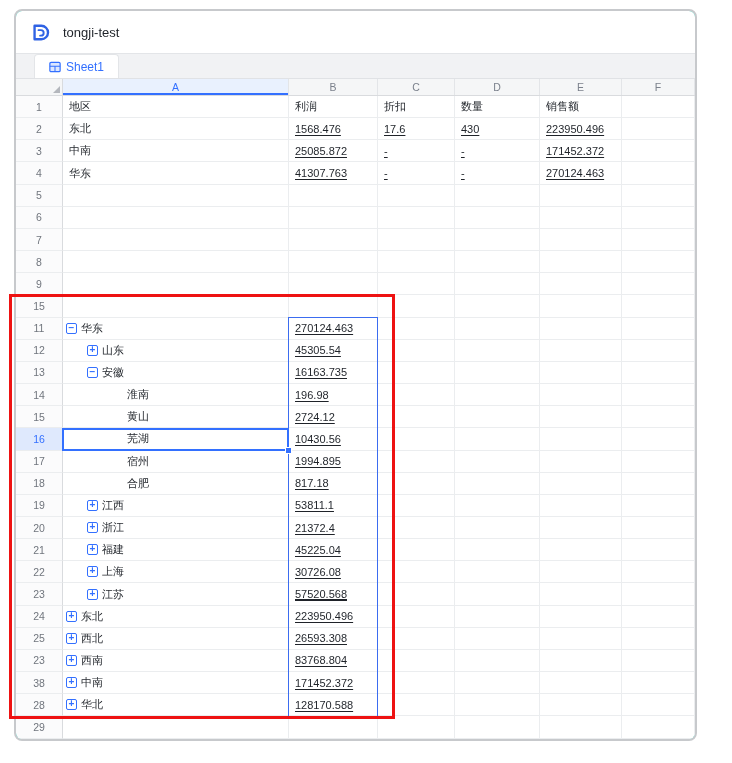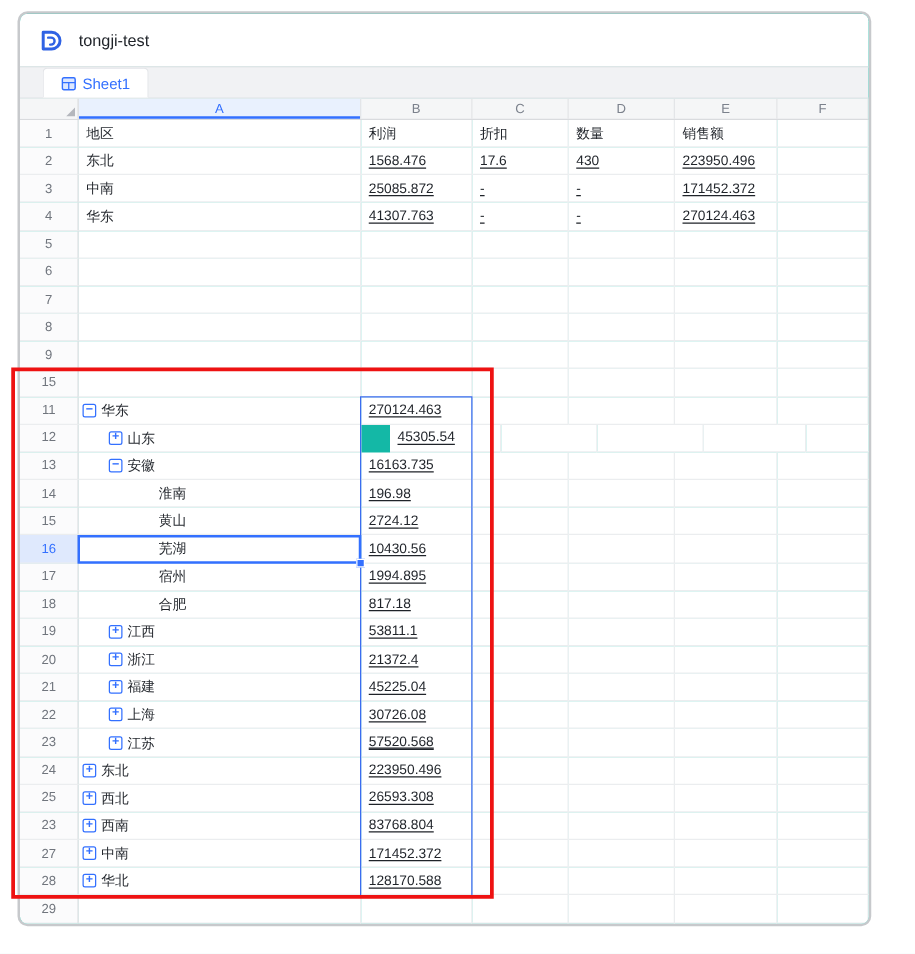--- a/index.html
+++ b/index.html
@@ -249,21 +249,21 @@
             <div class="cell" style="width: 85px;"></div>
             <div class="cell" style="width: 82px;"></div>
             <div class="cell" style="width: 73px;"></div>
           </div>
           <div class="grid-row">
             <div class="rowh">12</div>
             <div class="cell" style="width: 226px; padding-left: 24px;">
               <span class="ticon">+</span>
               <span>山东</span>
             </div>
-            <div class="cell" style="width: 89px; margin-left: 23px;">
+            <div class="cell" style="width: 89px;">
               <span class="u">45305.54</span>
             </div>
             <div class="cell" style="width: 77px;"></div>
             <div class="cell" style="width: 85px;"></div>
             <div class="cell" style="width: 82px;"></div>
             <div class="cell" style="width: 73px;"></div>
           </div>
           <div class="grid-row">
             <div class="rowh">13</div>
             <div class="cell" style="width: 226px; padding-left: 24px;">
@@ -449,21 +449,21 @@
             </div>
             <div class="cell" style="width: 89px;">
               <span class="u">83768.804</span>
             </div>
             <div class="cell" style="width: 77px;"></div>
             <div class="cell" style="width: 85px;"></div>
             <div class="cell" style="width: 82px;"></div>
             <div class="cell" style="width: 73px;"></div>
           </div>
           <div class="grid-row">
-            <div class="rowh">27</div>
+            <div class="rowh">38</div>
             <div class="cell" style="width: 226px; padding-left: 3px;">
               <span class="ticon">+</span>
               <span>中南</span>
             </div>
             <div class="cell" style="width: 89px;">
               <span class="u">171452.372</span>
             </div>
             <div class="cell" style="width: 77px;"></div>
             <div class="cell" style="width: 85px;"></div>
             <div class="cell" style="width: 82px;"></div>

